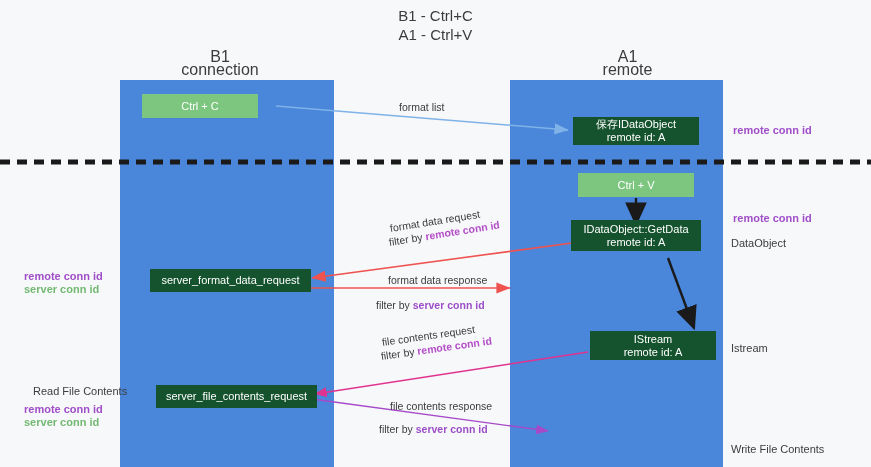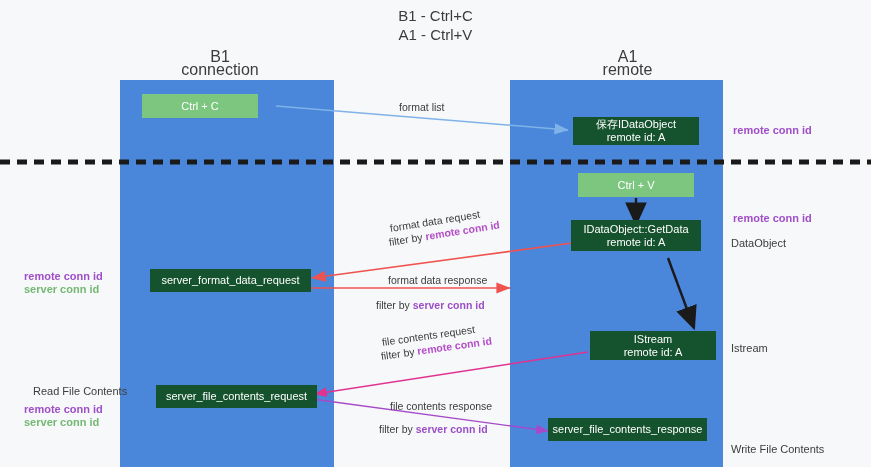--- a/index.html
+++ b/index.html
@@ -122,21 +122,20 @@
 remote id: A</div>
 
   <div class="abs node orange" style="left:150px;top:269px;width:161px;height:23px;">server_format_data_request</div>
 
 
   <div class="abs node orange" style="left:590px;top:331px;width:126px;height:29px;">IStream
 remote id: A</div>
 
   <div class="abs node orange" style="left:150px;top:385px;width:161px;height:23px;margin-left:6px;">server_file_contents_request</div>
 
-  <div class="abs node orange" style="left:548px;top:418px;width:159px;height:23px;">server_file_contents_response</div>
 
   <div class="abs cap" style="left:399px;top:101px;text-align:center;">format list</div>
 
   <div class="abs cap rot-9" style="left:389px;top:222px;">format data request</div>
   <div class="abs cap rot-9" style="left:388px;top:236px;"><span>filter by </span><span class="hl-purple">remote conn id</span></div>
 
   <div class="abs cap" style="left:388px;top:274px;">format data response</div>
   <div class="abs cap" style="left:376px;top:299px;"><span>filter by </span><span class="hl-violet">server conn id</span></div>
 
   <div class="abs cap rot-8" style="left:381px;top:336px;">file contents request</div>

